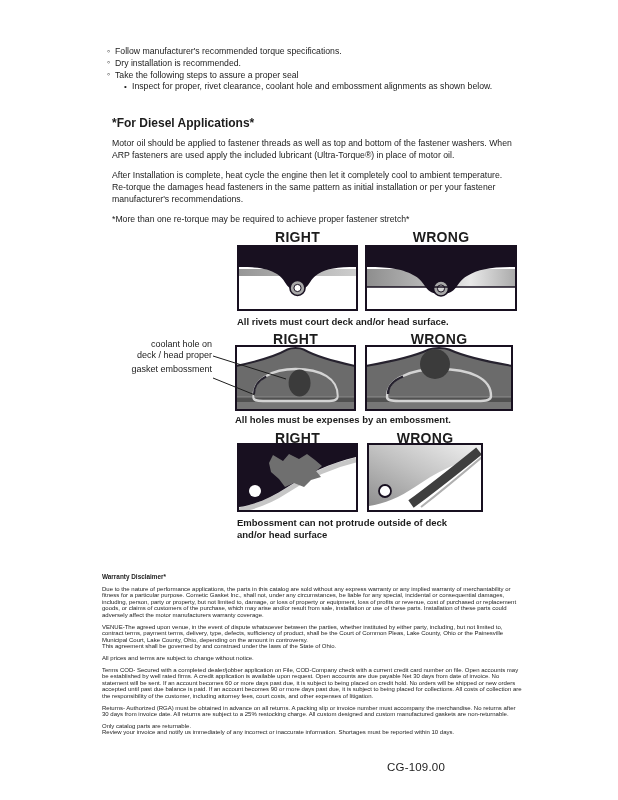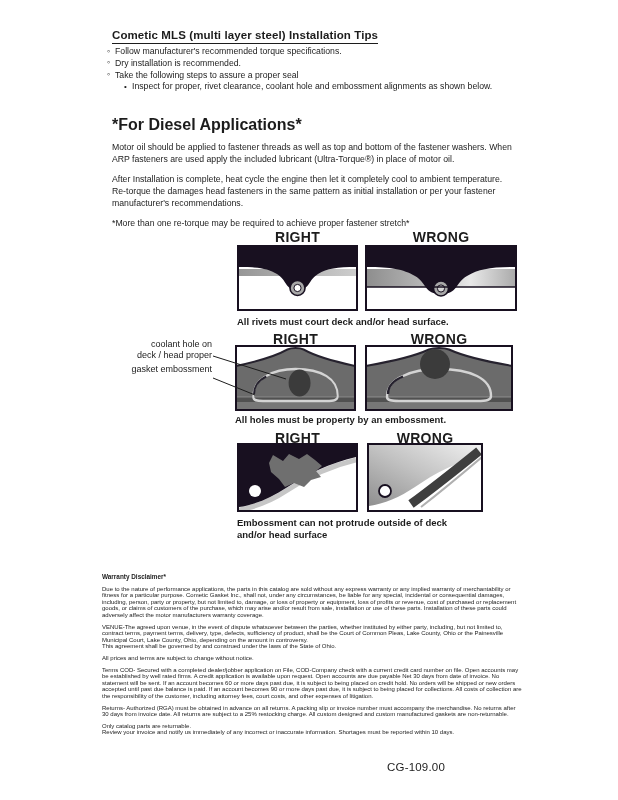--- a/index.html
+++ b/index.html
@@ -21,21 +21,21 @@
 
   
   .bullets{left:107px;top:46px;width:420px;font-size:8.7px;line-height:11.8px;}
   .bullet{position:relative;padding-left:8px;}
   .bullet::before{content:"◦";position:absolute;left:0;top:-0.5px;font-size:9px;}
   .bullet.sub{margin-left:17px;}
   .bullet.sub::before{content:"•";font-size:8px;top:0;}
 
   
   .diesel{left:112px;top:116px;width:402px;}
-  .diesel-heading{font-size:16px;font-weight:700;margin:0 0 7px 0;}
+  .diesel-heading{font-size:12px;font-weight:700;margin:0 0 7px 0;}
   .diesel p{font-size:8.7px;line-height:12px;margin:0 0 8px 0;}
 
   
   .figures{left:0;top:228px;width:618px;height:318px;}
   .fig-label{position:absolute;text-align:center;font-size:14px;line-height:14px;font-weight:700;letter-spacing:.3px;}
   .panel{position:absolute;border:2px solid var(--diagram-dark,#181020);background:#fff;box-sizing:border-box;}
   .panel svg{display:block;width:100%;height:100%;}
   .fig-caption{position:absolute;font-size:9.5px;line-height:12px;font-weight:700;}
   .annotation{position:absolute;font-size:9px;line-height:11px;text-align:right;}
   .leader-svg{position:absolute;pointer-events:none;}
@@ -55,21 +55,20 @@
   .legal p.tight{margin-top:0;}
   .lg-head{font-weight:700;font-size:6.4px;}
 
   .doc-code{left:387px;top:761px;font-size:11.5px;letter-spacing:.2px;}
 </style>
 </head>
 <body>
 
 <div class="page">
 
-  <div class="abs title">Cometic MLS (multi layer steel) Installation Tips</div>
 
   <div class="abs bullets">
     <div class="bullet"><span>Follow manufacturer's recommended torque specifications.</span></div>
     <div class="bullet"><span>Dry installation is recommended.</span></div>
     <div class="bullet"><span>Take the following steps to assure a proper seal</span></div>
     <div class="bullet sub"><span>Inspect for proper, rivet clearance, coolant hole and embossment alignments as shown below.</span></div>
   </div>
 
   <div class="abs diesel">
     <div class="diesel-heading">*For Diesel Applications*</div>
@@ -149,21 +148,21 @@
         <path class="sh-emboss-dark" d="M21,47 C21,40 25,34 36,29.5"></path>
         <circle class="sh-hole" cx="68" cy="17" r="15"></circle>
       </svg>
     </div>
 
     <svg class="leader-svg" style="left:212px;top:112px;width:160px;height:64px;" viewBox="0 0 160 64">
       <path class="leader" d="M1,16 L74,39"></path>
       <path class="leader" d="M1,38 L43,55"></path>
     </svg>
 
-    <div class="fig-caption" style="left:235px;top:186px;">All holes must be property by an embossment.</div>
+    <div class="fig-caption" style="left:235px;top:186px;">All holes must be expenses by an embossment.</div>
 
     <div class="fig-label" style="left:237px;top:203px;width:121px;">RIGHT</div>
     <div class="fig-label" style="left:367px;top:203px;width:116px;">WRONG</div>
 
     <div class="panel" style="left:237px;top:215px;width:121px;height:69px;">
       <svg viewBox="0 0 117 65" preserveAspectRatio="none">
         <path d="M117,15 C91,21 68,32 47,46 C32,56 15,62 0,65" stroke="#c6c6c6" stroke-width="5" fill="none"></path>
         <path class="sh-dark" d="M0,0 H117 V12 C91,18 68,29 47,43 C32,53 15,60 0,62 Z"></path>
         <path fill="#6f6f6f" d="M34,10 L44,16 L50,9 L60,14 L68,9 L76,15 L83,21 L77,26 L82,32 L72,35 L65,42 L55,38 L46,42 L40,34 L32,27 L30,18 Z"></path>
         <circle cx="16" cy="46" r="6" fill="#ffffff"></circle>

